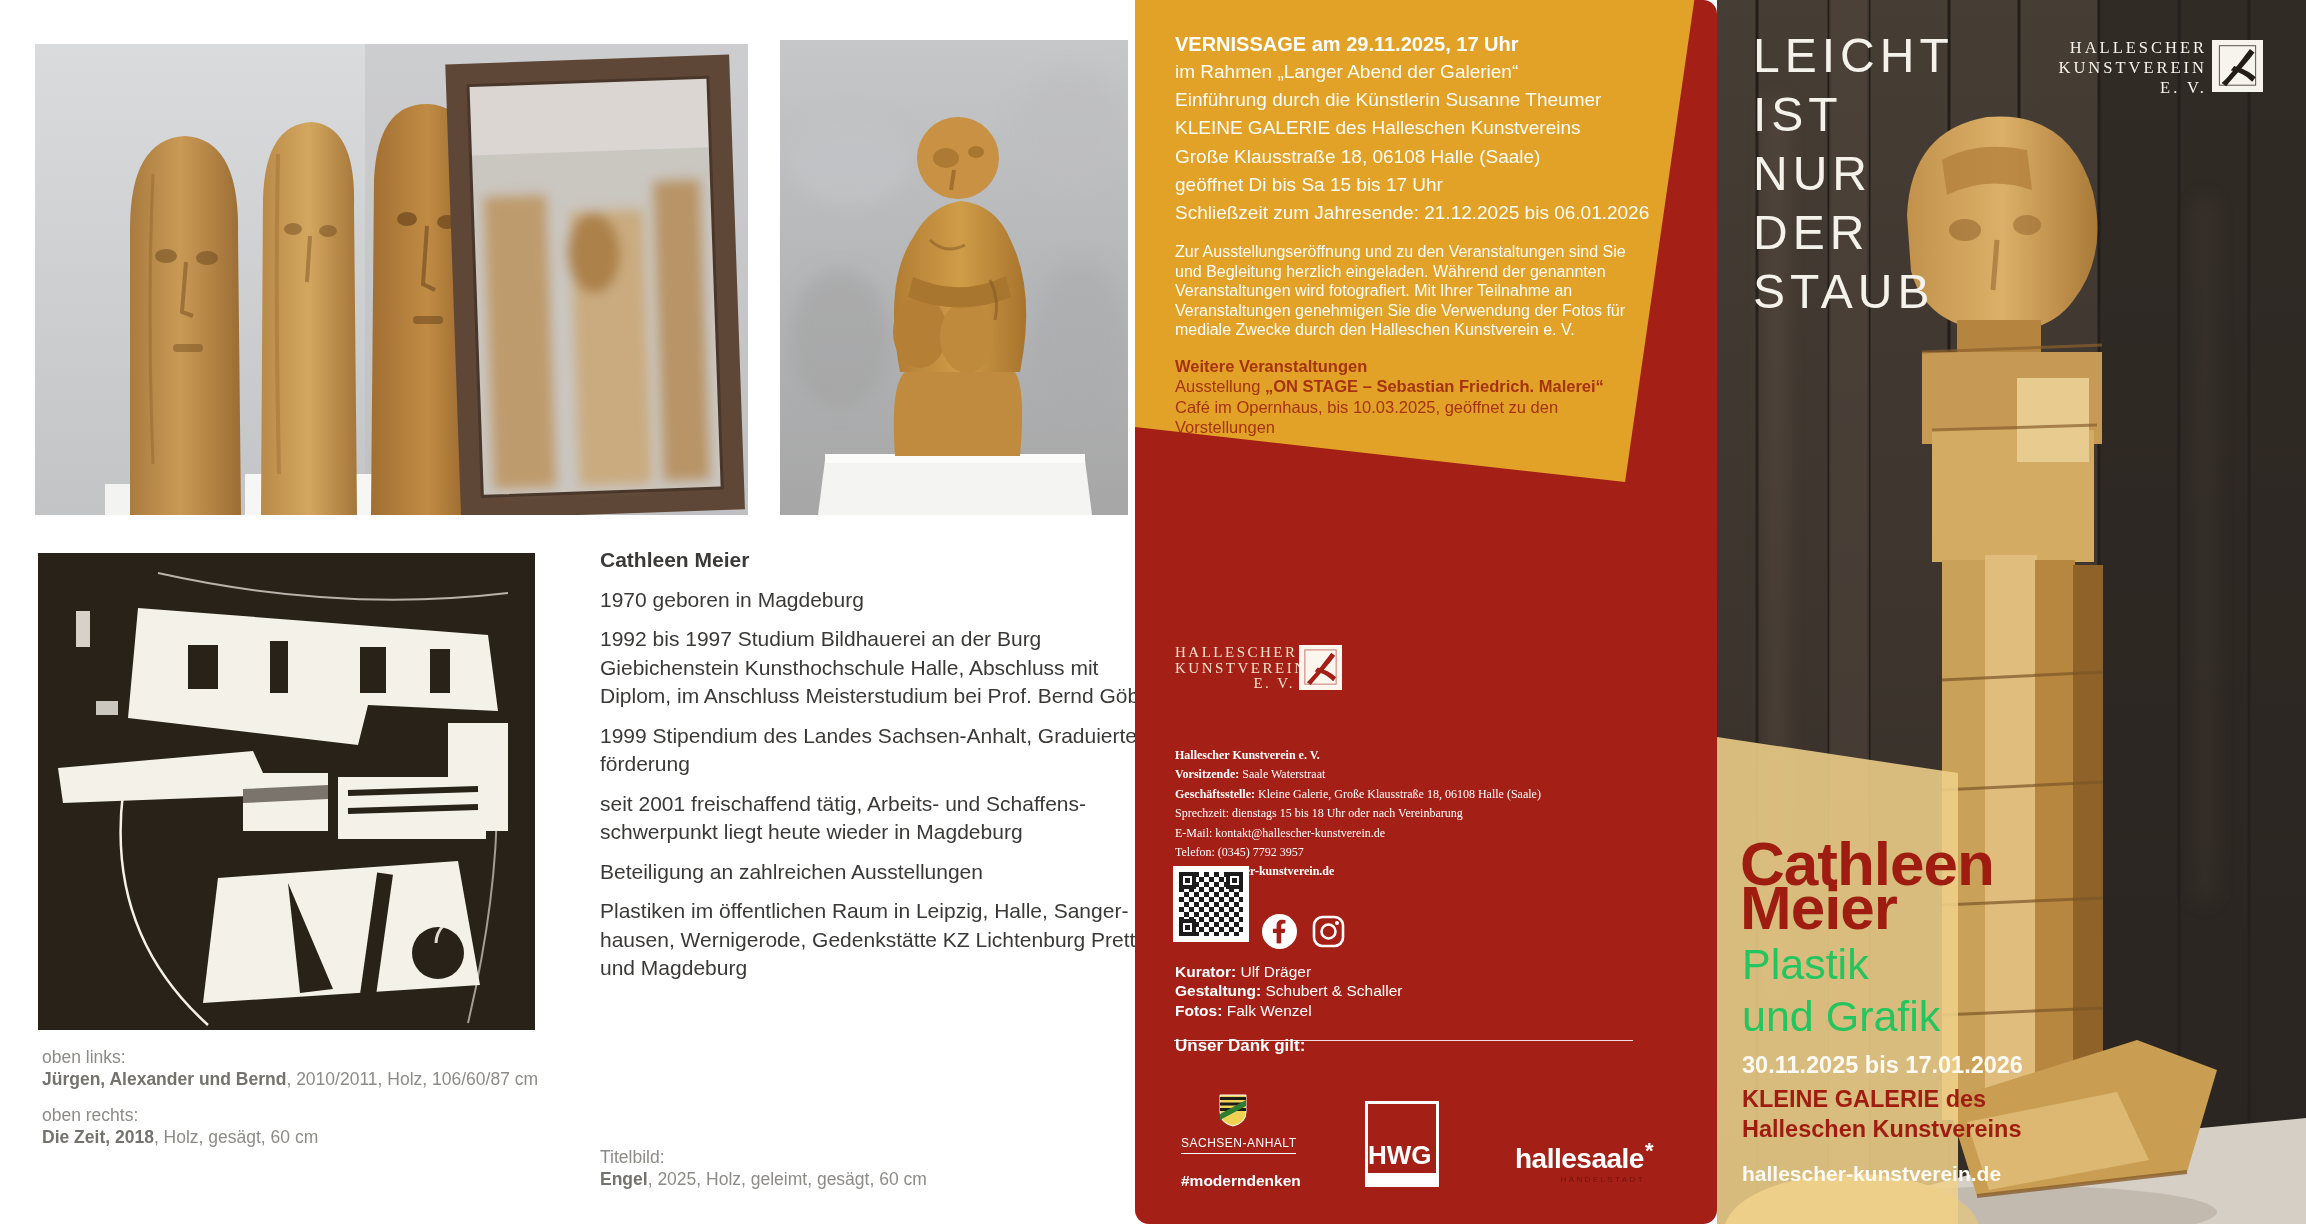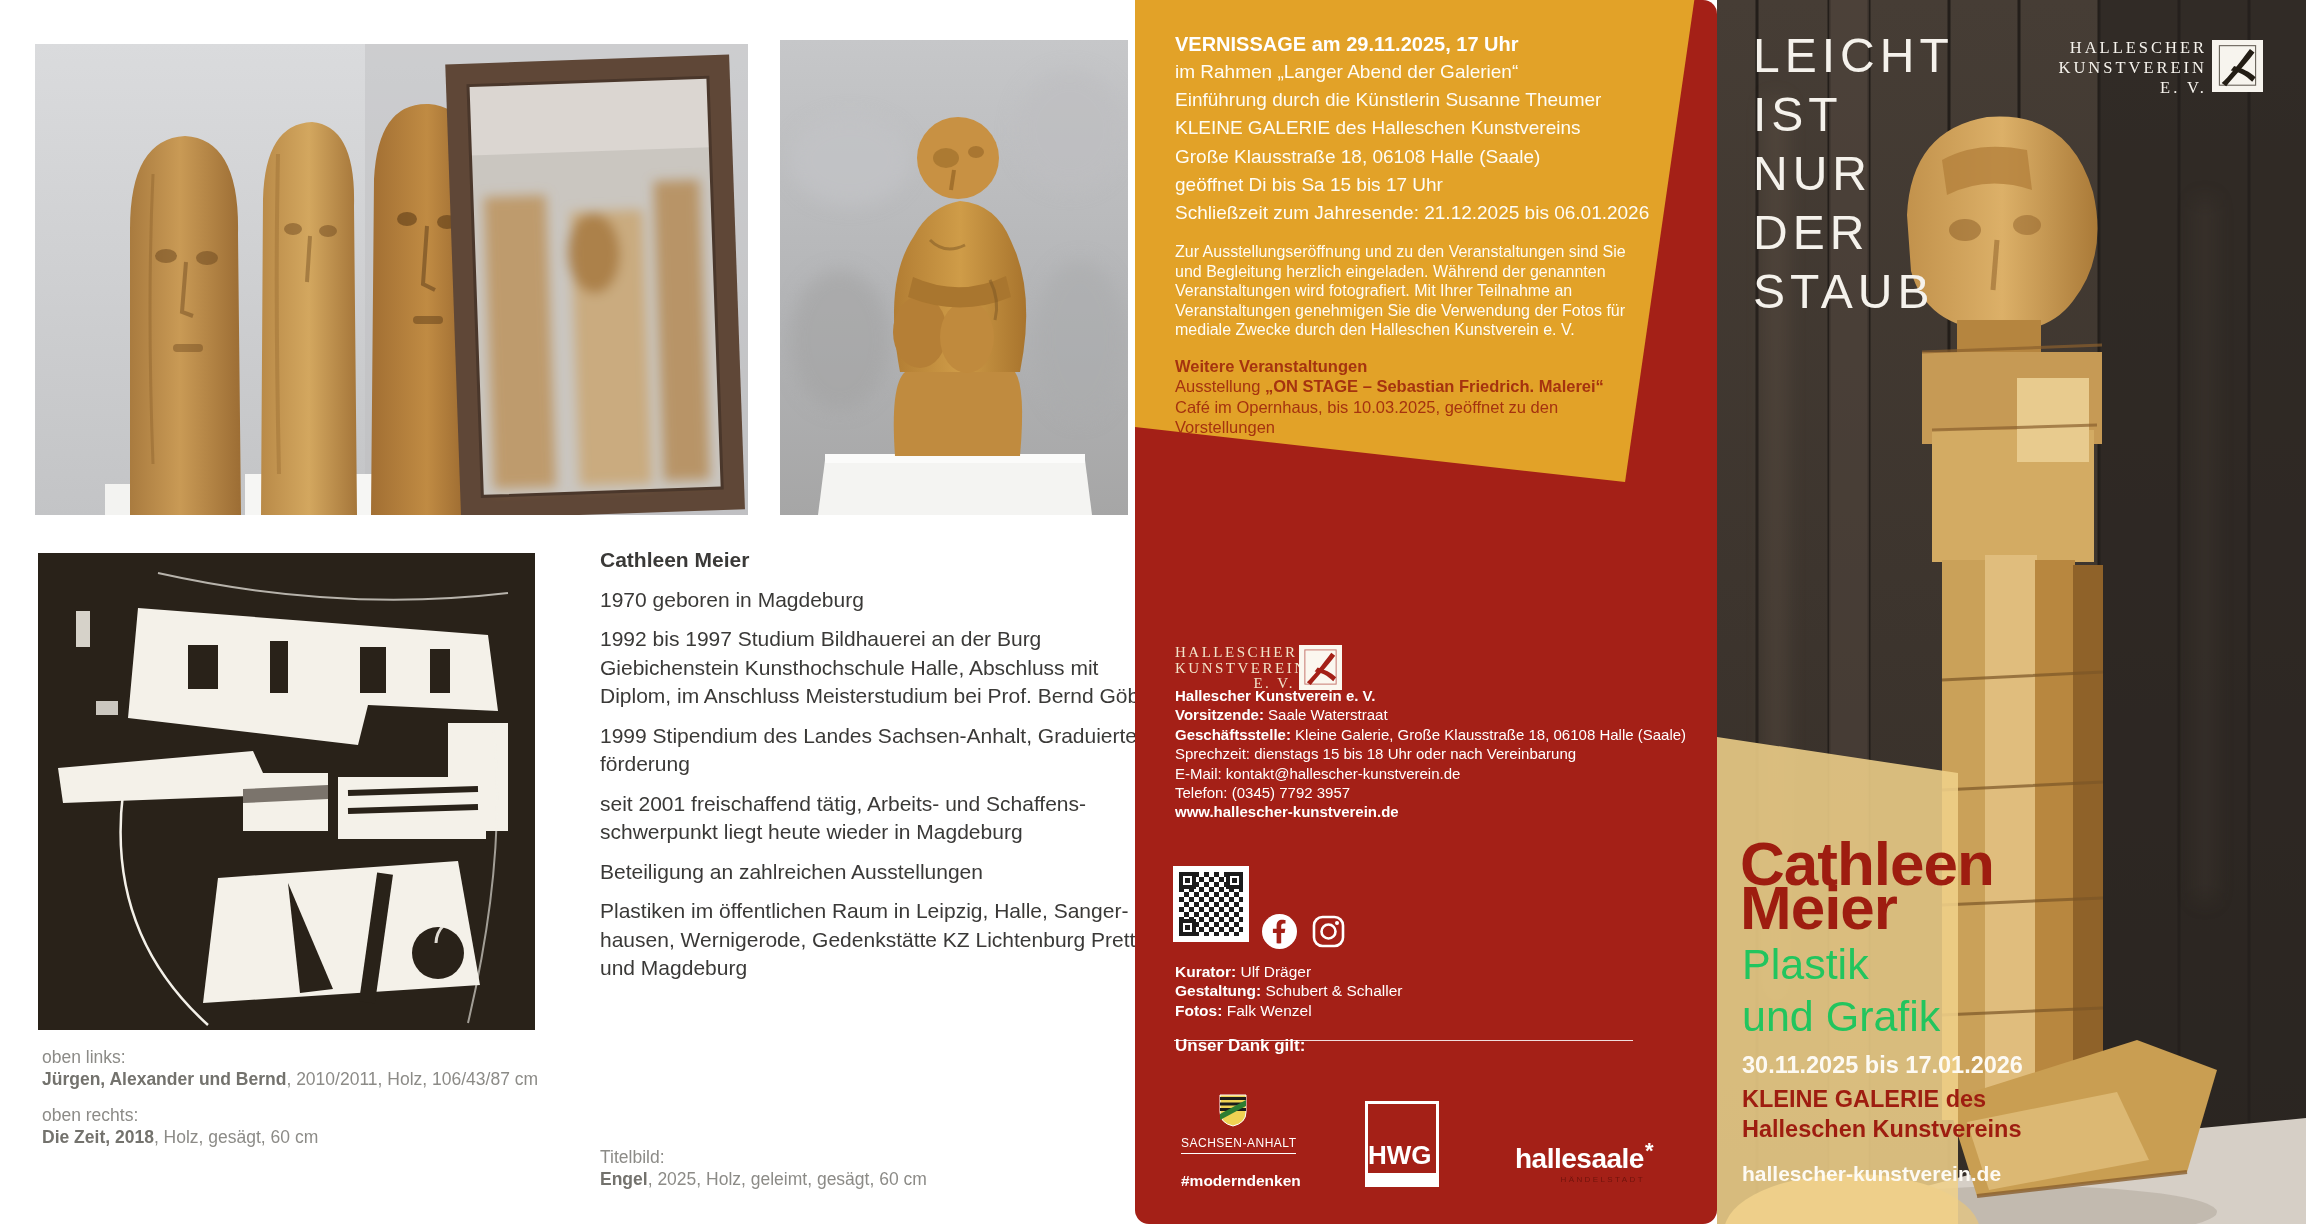--- a/index.html
+++ b/index.html
@@ -25,21 +25,21 @@
   .vern { position:absolute; left:40px; top:30px; width:480px; }
   .vern-head { font-weight:bold; font-size:20px; line-height:28px; white-space:nowrap; color:#fff; }
   .vern-line { font-size:19px; line-height:28.2px; white-space:nowrap; color:#fffdf6; }
   .vern-note { margin-top:15px; width:452px; font-size:16px; line-height:19.5px; color:#fffdf6; }
   .vern-events { margin-top:16px; font-size:16.5px; line-height:20.5px; color:#a5330f; }
   .vern-events .ev-head { font-weight:bold; }
   .kv-logo { position:absolute; left:40px; top:645px; display:flex; align-items:flex-start; }
   .kv-logo-text { width:120px; text-align:right; font-family:"Liberation Serif", serif; font-size:15px;
                   letter-spacing:2.5px; line-height:15.5px; color:#f2e4ca; }
   .kv-box { width:43px; height:45px; background:#fbf7ef; margin-left:4px; position:relative; }
-  .contact { position:absolute; left:40px; top:686px; width:540px; font-size:15px; line-height:19.4px; color:#fff; }
+  .contact { position:absolute; left:40px; top:746px; width:540px; font-size:12px; line-height:19.4px; color:#fff;font-family:Liberation Serif, serif; }
   .contact b { font-weight:bold; }
   .qr { position:absolute; left:38px; top:866px; width:76px; height:76px; background:#fff; padding:6px; }
   .qr-in { width:100%; height:100%; position:relative;
            background:repeating-conic-gradient(#1b1b1b 0% 25%, #ffffff 0% 50%) 0 0/10px 10px; }
   .qr-f { position:absolute; width:17px; height:17px; border:4px solid #1b1b1b; background:#fff; }
   .qr-f::after { content:""; position:absolute; inset:2px; background:#1b1b1b; }
   .qr-f.tl { left:0; top:0; } .qr-f.tr { right:0; top:0; } .qr-f.bl { left:0; bottom:0; }
   .soc { position:absolute; top:914px; width:35px; height:35px; }
   .credits { position:absolute; left:40px; top:962px; font-size:15.5px; line-height:19.4px; color:#fff; }
   .divider { position:absolute; left:39px; top:1040px; width:459px; height:1px; background:rgba(255,255,255,.85); }
@@ -217,21 +217,21 @@
       <p>1992 bis 1997 Studium Bildhauerei an der Burg Giebichenstein Kunsthochschule Halle, Abschluss mit Diplom, im Anschluss Meisterstudium bei Prof. Bernd Göbel</p>
       <p>1999 Stipendium des Landes Sachsen-Anhalt, Graduierten- förderung</p>
       <p>seit 2001 freischaffend tätig, Arbeits- und Schaffens- schwerpunkt liegt heute wieder in Magdeburg</p>
       <p>Beteiligung an zahlreichen Ausstellungen</p>
       <p>Plastiken im öffentlichen Raum in Leipzig, Halle, Sanger- hausen, Wernigerode, Gedenkstätte KZ Lichtenburg Prettin und Magdeburg</p>
     </div>
 
     <div class="captions">
       <div class="cap-group">
         <div>oben links:</div>
-        <div><b>Jürgen, Alexander und Bernd</b><span>, 2010/2011, Holz, 106/43/87 cm</span></div>
+        <div><b>Jürgen, Alexander und Bernd</b><span>, 2010/2011, Holz, 106/60/87 cm</span></div>
       </div>
       <div class="cap-group">
         <div>oben rechts:</div>
         <div><b>Die Zeit, 2018</b><span>, Holz, gesägt, 60 cm</span></div>
       </div>
     </div>
 
     <div class="titelbild">
       <div>Titelbild:</div>
       <div><b>Engel</b><span>, 2025, Holz, geleimt, gesägt, 60 cm</span></div>

